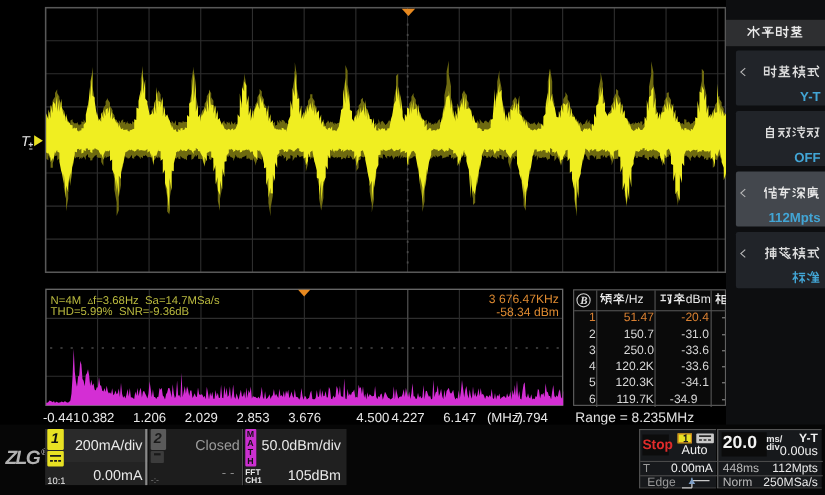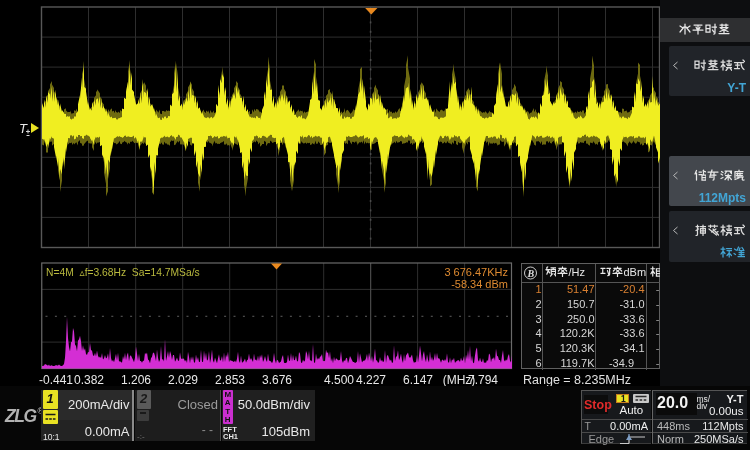--- a/index.html
+++ b/index.html
@@ -196,20 +196,21 @@
  <path d="M42 368.5 42 366.1 43 366.1 44 365.4 45 364.1 46 364.6 47 365.1 48 365.7 49 364.6 50 366.3 51 365.3 52 365.5 53 366.1 54 365.9 55 365.7 56 365.0 57 365.4 58 365.6 59 364.5 60 365.4 61 365.9 62 365.9 63 365.3 64 364.1 65 357.8 66 341.6 67 317.0 68 338.0 69 346.9 70 351.5 71 342.3 72 341.4 73 327.9 74 331.3 75 344.5 76 346.1 77 351.2 78 340.8 79 339.3 80 335.7 81 341.2 82 350.9 83 345.3 84 350.7 85 348.3 86 354.1 87 355.0 88 352.0 89 352.3 90 342.7 91 350.3 92 350.6 93 355.3 94 356.0 95 352.8 96 356.4 97 350.6 98 355.7 99 357.7 100 356.5 101 358.2 102 352.9 103 359.4 104 358.2 105 354.9 106 358.5 107 357.4 108 353.2 109 360.8 110 347.9 111 357.9 112 361.6 113 359.8 114 362.2 115 358.6 116 353.7 117 360.6 118 352.7 119 361.4 120 361.2 121 362.0 122 362.8 123 355.9 124 359.8 125 352.7 126 360.3 127 355.0 128 352.4 129 361.3 130 355.8 131 355.4 132 357.8 133 359.8 134 362.2 135 357.8 136 346.5 137 353.7 138 361.1 139 353.8 140 360.9 141 361.0 142 362.8 143 360.8 144 360.7 145 352.8 146 354.4 147 352.5 148 359.5 149 360.6 150 363.2 151 358.3 152 356.8 153 352.7 154 352.7 155 356.0 156 361.3 157 349.4 158 357.7 159 362.0 160 359.8 161 345.9 162 359.7 163 359.0 164 361.5 165 338.8 166 361.1 167 356.5 168 351.0 169 358.0 170 351.1 171 354.3 172 360.0 173 354.9 174 354.9 175 361.8 176 360.0 177 357.4 178 360.5 179 360.9 180 352.3 181 358.3 182 359.2 183 358.3 184 358.9 185 361.4 186 359.7 187 363.0 188 351.7 189 356.9 190 363.2 191 356.5 192 360.4 193 356.2 194 362.5 195 362.4 196 354.5 197 360.5 198 357.0 199 361.9 200 361.7 201 349.7 202 361.7 203 362.0 204 350.4 205 359.3 206 352.5 207 360.8 208 359.3 209 351.1 210 362.9 211 358.3 212 349.6 213 360.5 214 362.7 215 357.4 216 360.6 217 363.3 218 358.4 219 354.3 220 360.7 221 359.9 222 355.9 223 362.4 224 352.2 225 361.9 226 354.6 227 357.4 228 351.4 229 362.2 230 359.9 231 360.8 232 360.7 233 361.6 234 362.1 235 360.4 236 362.5 237 358.8 238 351.7 239 360.9 240 362.9 241 355.6 242 362.7 243 362.1 244 360.7 245 358.5 246 362.8 247 360.2 248 359.4 249 353.6 250 360.1 251 358.0 252 359.9 253 361.9 254 353.5 255 360.2 256 359.2 257 361.0 258 355.4 259 361.3 260 355.0 261 358.2 262 354.3 263 362.1 264 359.7 265 355.9 266 360.0 267 361.9 268 353.6 269 360.6 270 361.0 271 361.4 272 363.3 273 361.1 274 352.7 275 359.9 276 363.4 277 359.7 278 360.6 279 363.1 280 362.3 281 361.5 282 357.2 283 354.9 284 362.7 285 363.0 286 363.0 287 361.9 288 354.5 289 360.7 290 360.7 291 353.0 292 361.5 293 354.8 294 360.2 295 360.1 296 355.4 297 361.2 298 361.3 299 351.9 300 353.8 301 362.4 302 363.0 303 359.5 304 361.7 305 360.5 306 350.9 307 353.5 308 359.6 309 350.7 310 360.5 311 360.3 312 361.4 313 343.9 314 362.3 315 363.0 316 353.5 317 360.1 318 357.8 319 359.6 320 356.7 321 356.2 322 354.0 323 361.3 324 360.8 325 361.3 326 349.7 327 353.2 328 351.9 329 358.2 330 351.2 331 361.5 332 357.9 333 363.2 334 356.7 335 361.2 336 358.3 337 359.1 338 360.2 339 360.2 340 359.7 341 350.9 342 360.6 343 363.0 344 359.9 345 361.2 346 358.3 347 357.8 348 363.3 349 360.0 350 356.1 351 358.0 352 360.3 353 361.9 354 362.1 355 363.1 356 362.5 357 361.5 358 351.1 359 363.1 360 353.3 361 357.8 362 362.4 363 360.9 364 360.5 365 360.6 366 358.3 367 353.7 368 360.9 369 352.4 370 357.5 371 361.2 372 355.8 373 362.7 374 357.7 375 348.5 376 360.2 377 360.5 378 362.8 379 362.3 380 357.1 381 361.5 382 359.8 383 362.3 384 361.0 385 349.9 386 362.9 387 355.6 388 355.3 389 358.3 390 361.0 391 359.6 392 363.1 393 362.3 394 345.2 395 361.1 396 356.8 397 356.2 398 350.2 399 360.3 400 357.8 401 353.5 402 359.9 403 362.9 404 354.0 405 361.5 406 355.5 407 354.0 408 352.5 409 356.7 410 358.0 411 356.5 412 354.4 413 360.2 414 363.1 415 361.7 416 362.6 417 354.7 418 362.4 419 355.8 420 345.4 421 353.3 422 361.4 423 354.5 424 350.9 425 358.5 426 362.2 427 354.2 428 359.8 429 362.4 430 351.3 431 360.4 432 356.7 433 360.9 434 358.8 435 352.9 436 360.3 437 352.8 438 358.8 439 358.0 440 359.7 441 362.8 442 359.8 443 359.7 444 361.3 445 359.1 446 360.9 447 353.3 448 361.7 449 362.9 450 357.2 451 363.2 452 359.2 453 360.4 454 357.8 455 363.0 456 361.4 457 360.9 458 360.0 459 360.6 460 362.0 461 357.5 462 360.9 463 360.1 464 356.0 465 363.5 466 354.5 467 359.3 468 350.1 469 359.7 470 345.7 471 361.6 472 355.5 473 362.5 474 363.2 475 355.4 476 349.4 477 347.5 478 360.0 479 361.7 480 357.5 481 361.3 482 362.3 483 358.3 484 363.1 485 362.2 486 363.0 487 359.9 488 360.9 489 353.4 490 354.8 491 362.2 492 358.2 493 358.9 494 357.0 495 361.1 496 348.5 497 355.8 498 356.6 499 360.0 500 359.9 501 362.9 502 355.8 503 349.9 504 360.1 505 361.4 506 359.3 507 360.8 508 356.0 509 353.9 510 360.8 511 362.4 512 355.2 512 368.5Z" fill="#d42ed4"></path>
  <path d="M271 263.5h11l-5.5 6z" fill="#e8891f"></path>
  <g font-family="Liberation Sans">
   <text x="19" y="133" font-size="13" font-style="italic" fill="#e8e8e8">T</text>
   <path d="M26 131.5h4M28 129.5v4M26.5 135.5h3" stroke="#d8d8d8" stroke-width="1"></path>
   <path d="M31 123l8 5-8 5z" fill="#e8e123"></path>
  </g>
 </svg>
 
 <div style="position:absolute;left:46px;top:265.5px;color:#b9b93e;font-size:10.3px">N=4M&nbsp; ▵f=3.68Hz&nbsp; Sa=14.7MSa/s</div>
+<div style="position:absolute;left:46px;top:277.5px;color:#b9b93e;font-size:10.3px">THD=5.99%&nbsp; SNR=-9.36dB</div>
 <div style="position:absolute;left:408px;top:265.5px;width:100px;text-align:right;color:#df8b31;font-size:11px">3 676.47KHz</div>
 <div style="position:absolute;left:408px;top:277.5px;width:100px;text-align:right;color:#df8b31;font-size:11px">-58.34 dBm</div>
 <div style="position:absolute;left:26px;top:372.5px;width:60px;text-align:center;color:#e8e8e8;font-size:12px">-0.441</div>
     <div style="position:absolute;left:59px;top:372.5px;width:60px;text-align:center;color:#e8e8e8;font-size:12px">0.382</div>
     <div style="position:absolute;left:106px;top:372.5px;width:60px;text-align:center;color:#e8e8e8;font-size:12px">1.206</div>
     <div style="position:absolute;left:153px;top:372.5px;width:60px;text-align:center;color:#e8e8e8;font-size:12px">2.029</div>
     <div style="position:absolute;left:200px;top:372.5px;width:60px;text-align:center;color:#e8e8e8;font-size:12px">2.853</div>
     <div style="position:absolute;left:247px;top:372.5px;width:60px;text-align:center;color:#e8e8e8;font-size:12px">3.676</div>
     <div style="position:absolute;left:294px;top:372.5px;width:60px;text-align:right;color:#e8e8e8;font-size:12px">4.500</div>
     <div style="position:absolute;left:341px;top:372.5px;width:60px;text-align:center;color:#e8e8e8;font-size:12px">4.227</div>
@@ -297,20 +298,32 @@
           <path d="M1 2h4v7H1zM1 5.5h4M7 4h5M10 1v9q0 1-1.2 1M7.5 7l1.5 2" fill="none" stroke="#dcdcdc" stroke-width="1.25" stroke-linecap="round"></path>
         </svg><svg width="12" height="12" viewBox="0 0 12 12" style="vertical-align:top;margin-right:1px">
           <path d="M2 2h8M2 4.5h8M4 1v4M8 1v4M3 5.5l7 3M9 5.5l-7 3M1 10.5h10M6 7.5v3" fill="none" stroke="#dcdcdc" stroke-width="1.25" stroke-linecap="round"></path>
         </svg><svg width="12" height="12" viewBox="0 0 12 12" style="vertical-align:top;margin-right:1px">
           <path d="M3 1v10M1 3h4M3 5L1 8M3 5l2 2.5M7 2h5M9 1v3M6.5 5h5.5M7.5 6.5h3.5M6.5 8.5h6M8 9l-2 2.5M10 9l2 2.5" fill="none" stroke="#dcdcdc" stroke-width="1.25" stroke-linecap="round"></path>
         </svg><svg width="12" height="12" viewBox="0 0 12 12" style="vertical-align:top;margin-right:1px">
           <path d="M1.5 3.5h9M10 1l1.5 1.5M2.5 6h4M4.5 3.5v5M1.5 9.5h5M8 4.5q.5 4.5 3 6" fill="none" stroke="#dcdcdc" stroke-width="1.25" stroke-linecap="round"></path>
         </svg></div>
       <div style="position:absolute;right:4px;top:35px;color:#42a5d5;font-weight:bold;font-size:12px;letter-spacing:0">Y-T</div>
     </div>
+<div style="position:absolute;left:669px;top:101px;width:81px;height:50px;background:#212429;border-radius:2px 0 0 2px">
+      <div style="position:absolute;right:4px;top:13px"><svg width="12" height="12" viewBox="0 0 12 12" style="vertical-align:top;margin-right:1px">
+          <path d="M3 3h6v8H3zM3 5.7h6M3 8.4h6M6 1L5 3" fill="none" stroke="#dcdcdc" stroke-width="1.25" stroke-linecap="round"></path>
+        </svg><svg width="12" height="12" viewBox="0 0 12 12" style="vertical-align:top;margin-right:1px">
+          <path d="M1 3h5M1 5.5h4.5M3.5 5.5Q3.5 9 1 10M4 6.5L5.5 10M8 2.5h4M10.5 2.5q0 6.5-3 8.5M8.7 5.5l2 4.5" fill="none" stroke="#dcdcdc" stroke-width="1.25" stroke-linecap="round"></path>
+        </svg><svg width="12" height="12" viewBox="0 0 12 12" style="vertical-align:top;margin-right:1px">
+          <path d="M1.5 2.5l1.5 1M1 5.5l1.5 1M1 9.5l2-1M5 2.5h7M8.5 1v2M5 4.5h7M6.5 6l2.5 2.5M11 6 8 9M8.5 8v2.5l2 .5" fill="none" stroke="#dcdcdc" stroke-width="1.25" stroke-linecap="round"></path>
+        </svg><svg width="12" height="12" viewBox="0 0 12 12" style="vertical-align:top;margin-right:1px">
+          <path d="M1 3h5M1 5.5h4.5M3.5 5.5Q3.5 9 1 10M4 6.5L5.5 10M8 2.5h4M10.5 2.5q0 6.5-3 8.5M8.7 5.5l2 4.5" fill="none" stroke="#dcdcdc" stroke-width="1.25" stroke-linecap="round"></path>
+        </svg></div>
+      <div style="position:absolute;right:4px;top:35px;color:#42a5d5;font-weight:bold;font-size:12px;letter-spacing:0">OFF</div>
+    </div>
 <div style="position:absolute;left:669px;top:156px;width:81px;height:50px;background:#43474d;border-radius:2px 0 0 2px">
       <svg width="7" height="9" viewBox="0 0 7 9" style="position:absolute;left:3px;top:15px">
         <path d="M5.5 1 1.5 4.5 5.5 8" fill="none" stroke="#b8b8b8" stroke-width="1"></path>
       </svg>
       <div style="position:absolute;right:4px;top:13px"><svg width="12" height="12" viewBox="0 0 12 12" style="vertical-align:top;margin-right:1px">
           <path d="M2.5 1.5 1 5M2.5 4v7M5 3h2.5M5 5.5h3M9 2l3 1M9.5 1v5M8 6h4v5H8zM8 8.5h4" fill="none" stroke="#e8e8e8" stroke-width="1.25" stroke-linecap="round"></path>
         </svg><svg width="12" height="12" viewBox="0 0 12 12" style="vertical-align:top;margin-right:1px">
           <path d="M1 3h10M5 1 3 7M4 6h5M7 4v6q0 1-1 1M2.5 8h3" fill="none" stroke="#e8e8e8" stroke-width="1.25" stroke-linecap="round"></path>
         </svg><svg width="12" height="12" viewBox="0 0 12 12" style="vertical-align:top;margin-right:1px">
           <path d="M1.5 2.5l1.5 1M1 5l1.5 1M1 9.5l2-1M5 2h6.5v2.5M6.5 2.5 5 5M10 2.5l1.5 2M8.2 5v6M8.2 7 5 10.5M8.2 7l3.2 3.5M5.5 6.5h5.5" fill="none" stroke="#e8e8e8" stroke-width="1.25" stroke-linecap="round"></path>
@@ -398,21 +411,21 @@
  <div style="position:absolute;left:7px;top:41.5px;font-size:11px;color:#9a9a9a">Edge</div>
  <svg width="28" height="11" viewBox="0 0 28 11" style="position:absolute;left:37px;top:42.5px">
         <path d="M1 9.5h9M10 9.5V3M10 3h16" stroke="#c9c9c9" stroke-width="1.2" fill="none"></path>
         <path d="M10 1l-3 5h6z" fill="#7f9fc6"></path>
         <path d="M10 0v6" stroke="#7f9fc6" stroke-width="1.2"></path>
       </svg>
 </div>
 <div style="position:absolute;left:652px;top:390px;width:94.5px;height:53.5px;background:#17191c;border-top:1px solid #555;border-left:1px solid #666;border-bottom:1px solid #3a3a3a">
  <div style="position:absolute;left:2.5px;top:2px;width:41px;height:21.5px;background:#0b0b0b"></div>
  <div style="position:absolute;left:4px;top:2.5px;font-size:16px;font-weight:bold;color:#f2f2f2">20.0</div>
- <div style="position:absolute;left:43.5px;top:4.5px;font-size:8.5px;font-weight:normal;color:#e8e8e8;line-height:7px">ms/<br>div</div>
+ <div style="position:absolute;left:43.5px;top:4.5px;font-size:8.5px;font-weight:bold;color:#e8e8e8;line-height:7px">ms/<br>div</div>
  <div style="position:absolute;right:3px;top:2px;font-size:11px;font-weight:bold;color:#f0f0f0">Y-T</div>
  <div style="position:absolute;right:3px;top:14px;font-size:11.5px;color:#f0f0f0">0.00us</div>
  <div style="position:absolute;left:0;top:27.5px;width:94.5px;height:1px;background:#4a4a4a"></div>
  <div style="position:absolute;left:4px;top:28.5px;font-size:11px;color:#b9b9b9">448ms</div>
  <div style="position:absolute;right:3px;top:28.5px;font-size:11px;color:#e8e8e8">112Mpts</div>
  <div style="position:absolute;left:0;top:40.5px;width:94.5px;height:1px;background:#4a4a4a"></div>
  <div style="position:absolute;left:4px;top:41.5px;font-size:11px;color:#b9b9b9">Norm</div>
  <div style="position:absolute;right:3px;top:41.5px;font-size:11px;color:#e8e8e8">250MSa/s</div>
 </div>
 

